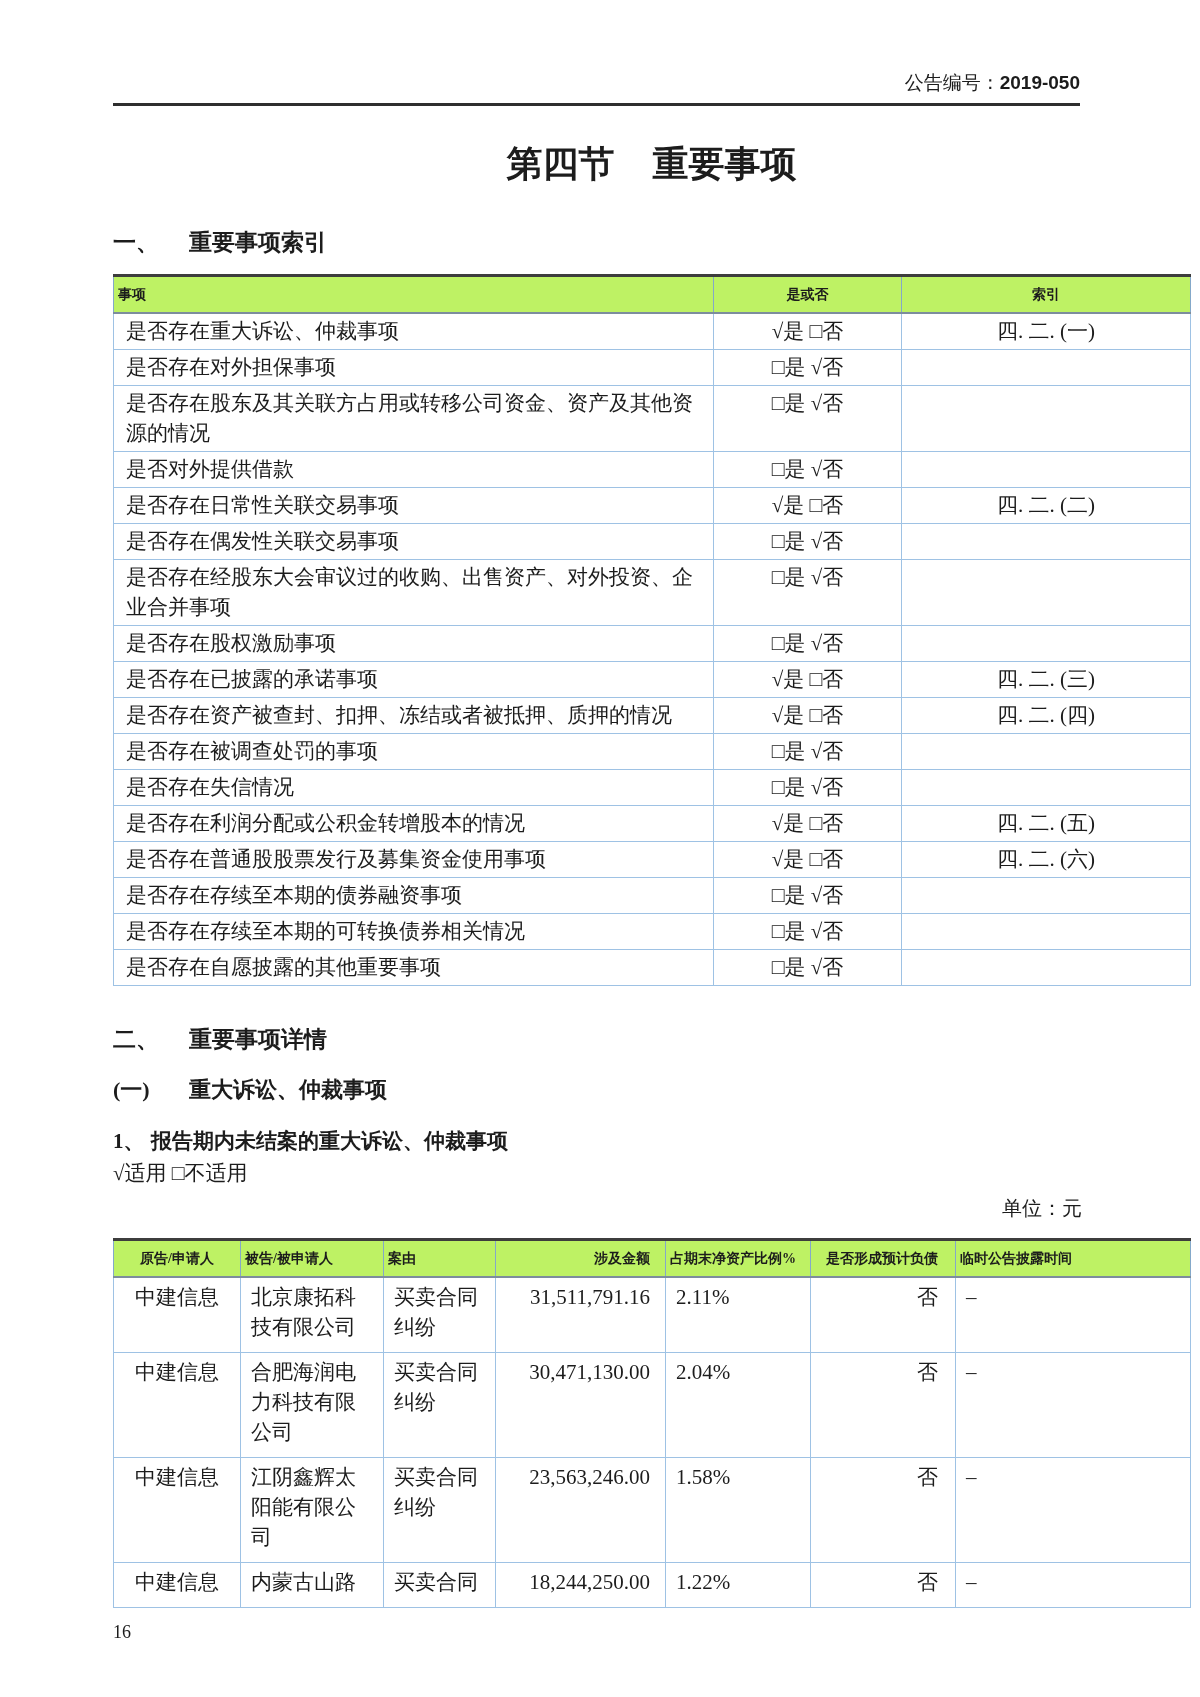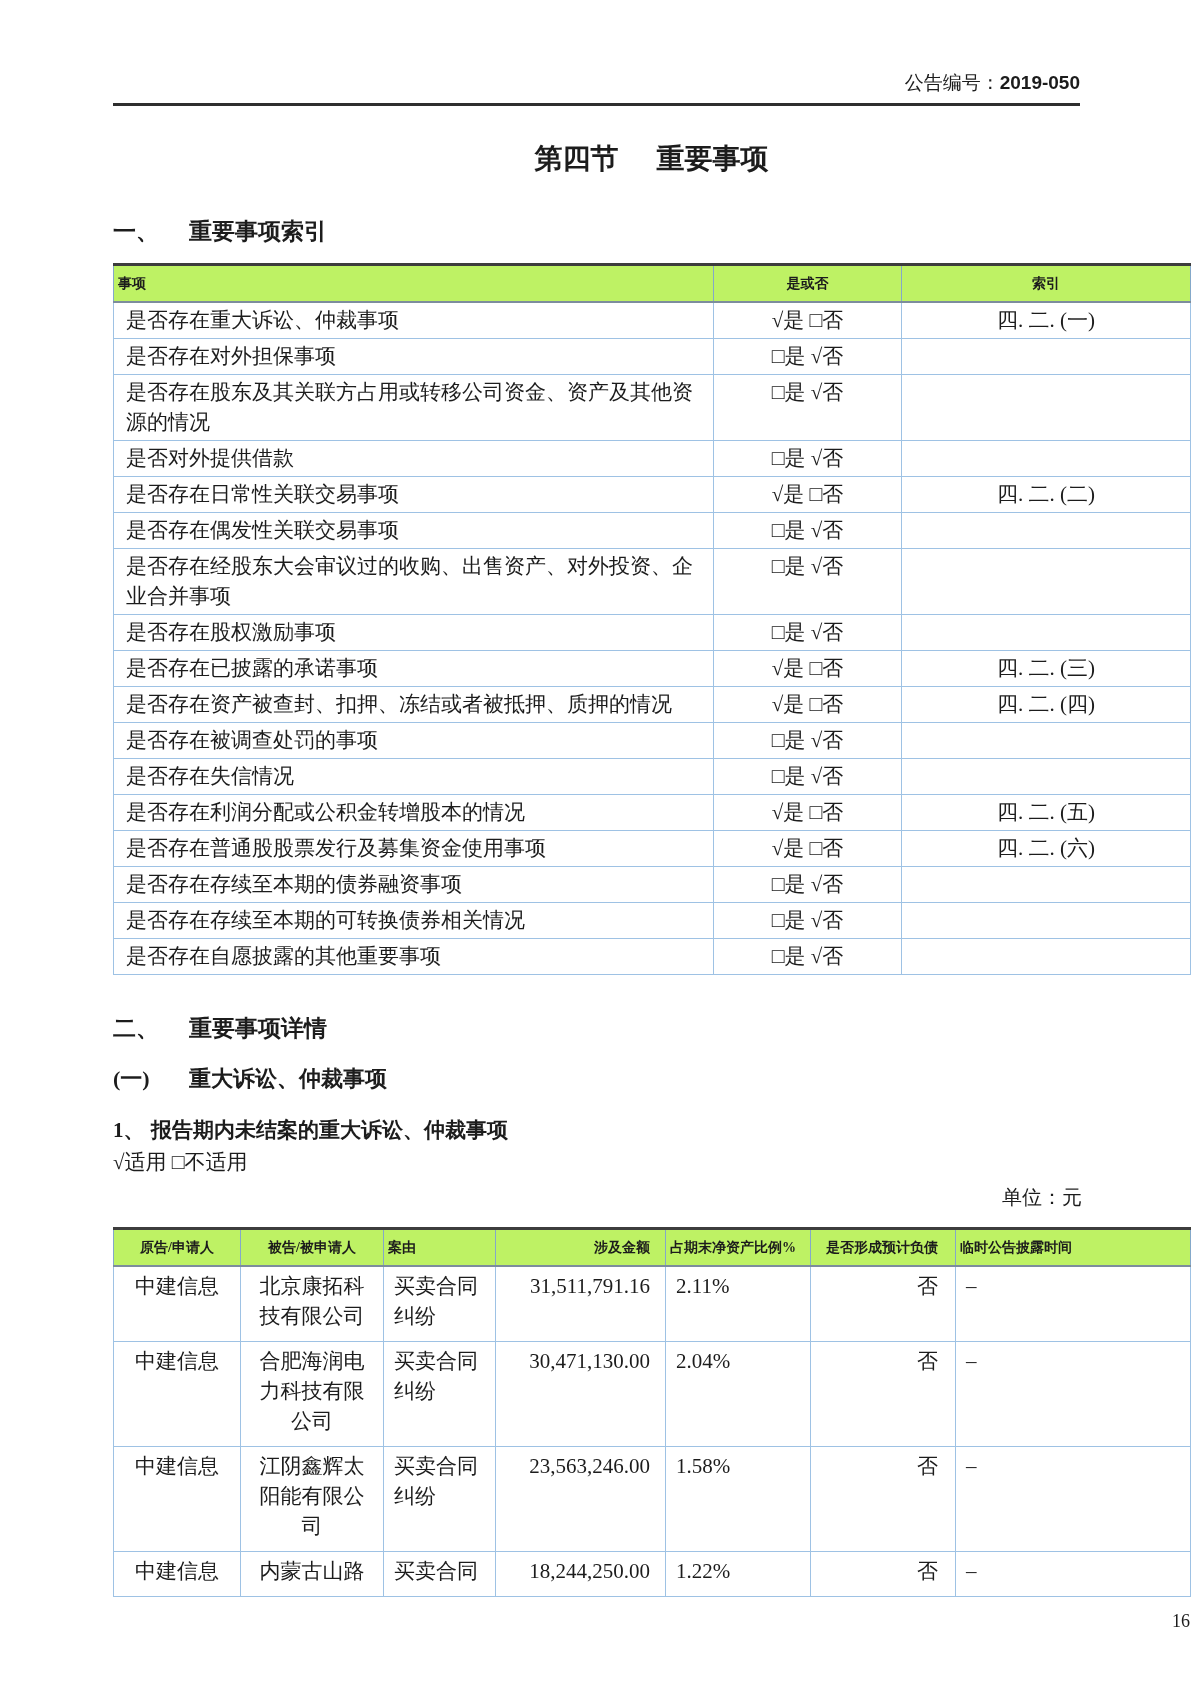--- a/index.html
+++ b/index.html
@@ -8,21 +8,21 @@
     padding:70px 2px 0 113px;overflow:hidden;background:#ffffff;
     font-family:"Liberation Serif","DejaVu Serif",serif;color:#1c1c1c;
   }
   
   .doc-header{
     width:967px;text-align:right;padding-bottom:7px;
     border-bottom:3px solid #2e2e2e;font-size:19px;
   }
   .doc-number{font-family:"Liberation Sans","DejaVu Sans",sans-serif;font-weight:700;}
   
-  .doc-title{text-align:center;margin-top:34px;font-size:28px;font-weight:700;width:1077px;}
+  .doc-title{text-align:center;margin-top:34px;font-size:36px;font-weight:700;width:1077px;}
   .doc-title .tgap{display:inline-block;width:38px;}
   
   .h-sec{display:flex;font-size:23px;font-weight:700;width:1077px;}
   .h-sec .num{flex:0 0 76px;}
   .h-one{margin-top:38px;}
   .h-two{margin-top:38px;}
   .h-sub{display:flex;font-size:22px;font-weight:700;margin-top:20px;width:1077px;}
   .h-sub .num{flex:0 0 76px;}
   .h-item{display:flex;font-size:21px;font-weight:700;margin-top:22px;width:1077px;}
   .h-item .num{flex:0 0 38px;}
@@ -36,29 +36,29 @@
     font-size:14px;font-weight:700;text-align:center;vertical-align:middle;
     padding:3px 4px;line-height:29px;
   }
   td{border:1px solid #9ec2e4;vertical-align:top;font-size:21px;line-height:30px;}
   .t1 td{padding:2px 12px 3px;}
   .t1 .c0{text-align:left;}
   .t1 .c1{text-align:center;}
   .t1 .c2{text-align:center;}
   .t2 td{padding:4px 10px 10px;}
   .t2 .c0{text-align:center;}
-  .t2 .c1{text-align:center;}
+  .t2 .c1{text-align:left;}
   .t2 .c2{text-align:left;}
   .t2 .c3{text-align:right;padding-right:15px;}
   .t2 .c4{text-align:left;padding-right:14px;}
   .t2 .c5{text-align:right;padding-right:17px;}
   .t2 .c6{text-align:left;}
   .t2 th .hcell{display:inline-block;}
   .t2 th.c6 .hcell{max-width:112px;}
-  .page-num{width:1077px;text-align:right;font-size:18px;margin-top:14px;}
+  .page-num{width:1077px;text-align:left;font-size:18px;margin-top:14px;}
 </style>
 </head>
 <body>
 
 <div class="page">
 
   <div class="doc-header">
     <span>公告编号：</span><span class="doc-number">2019-050</span>
   </div>
 

